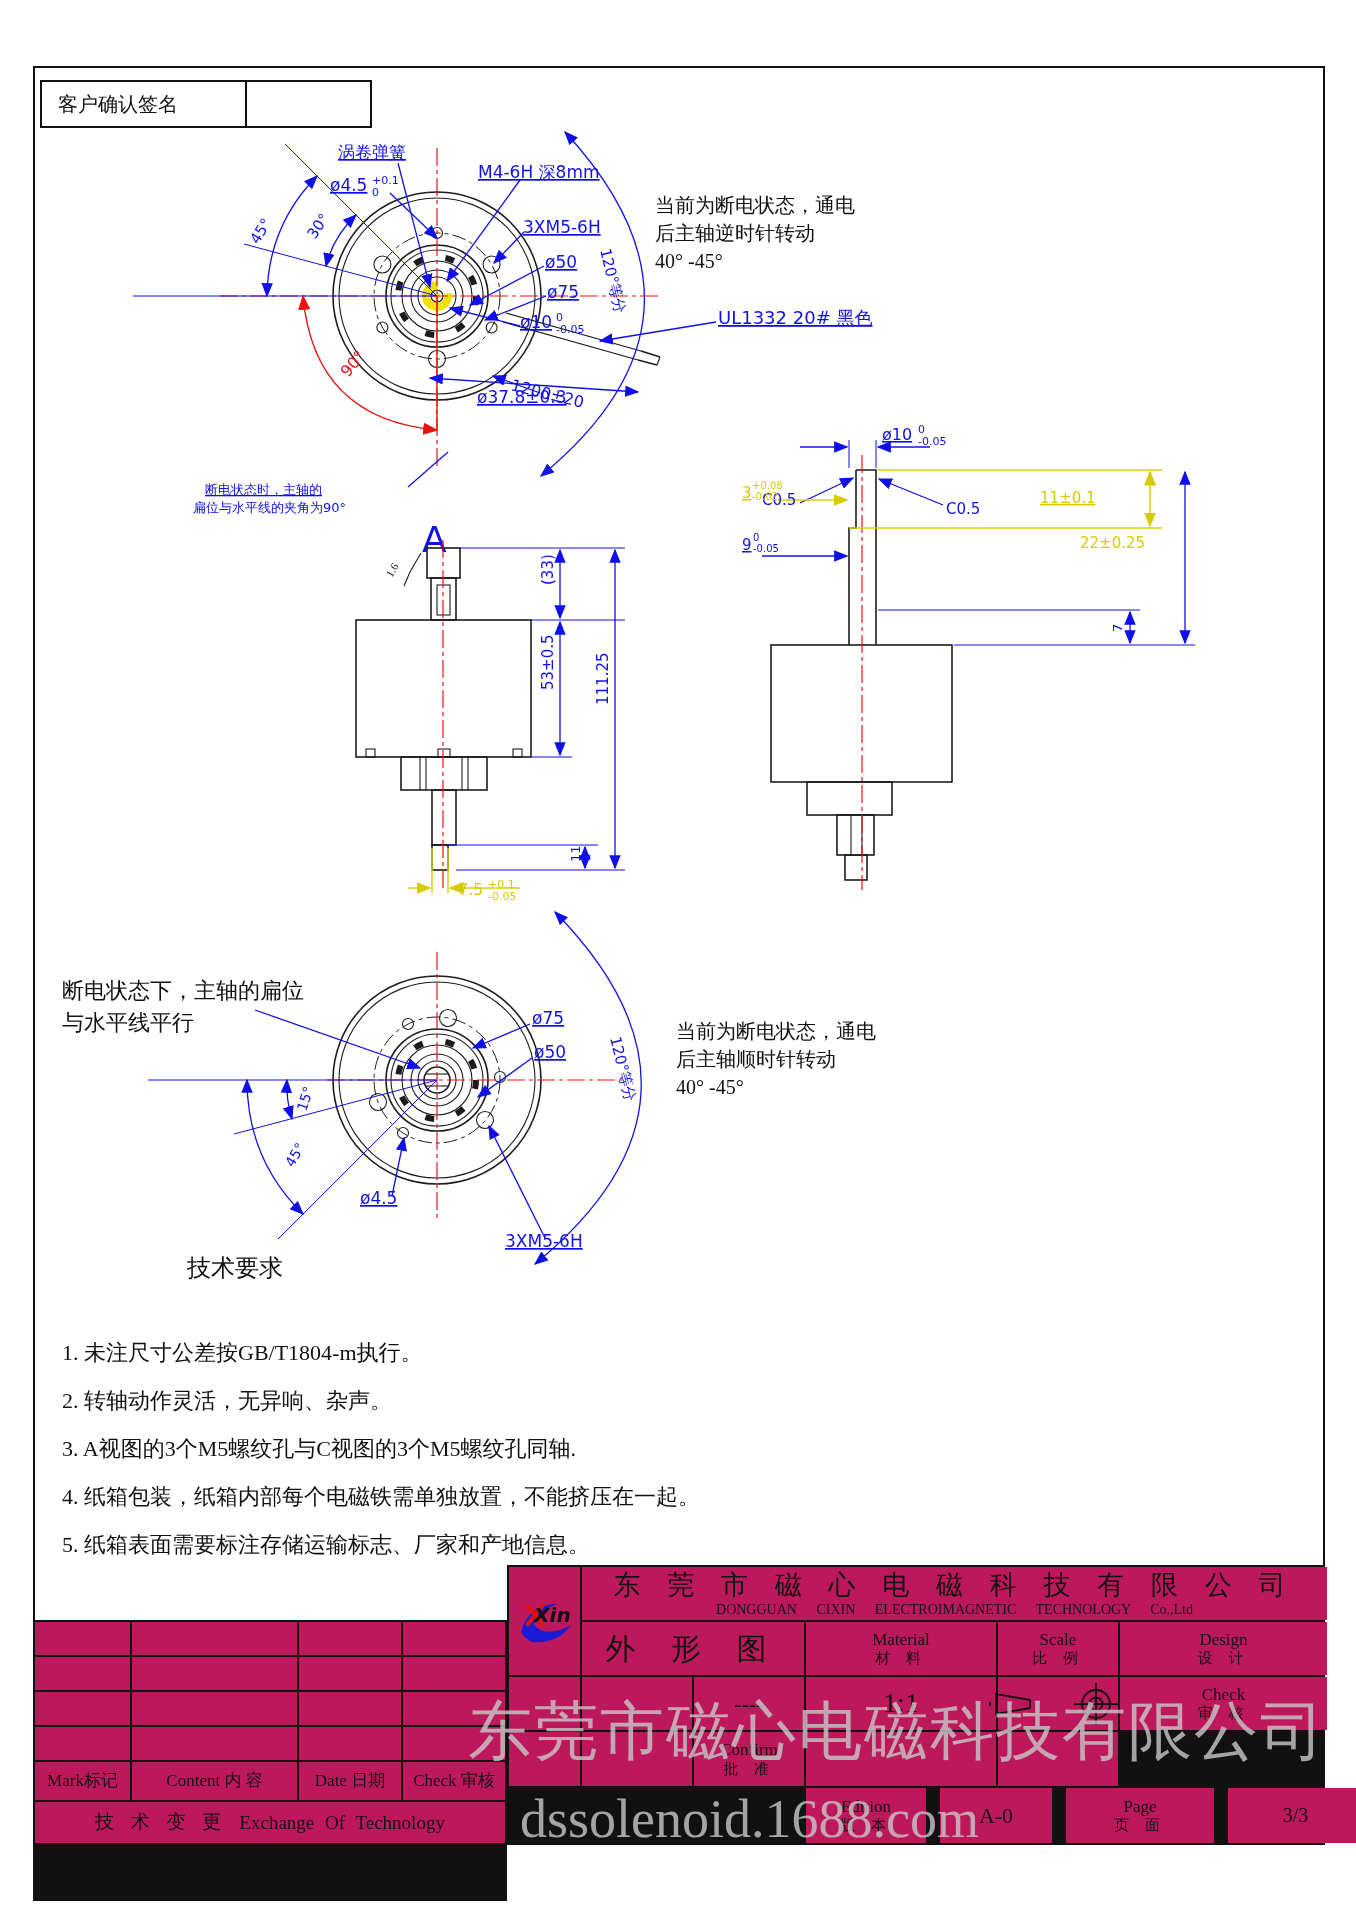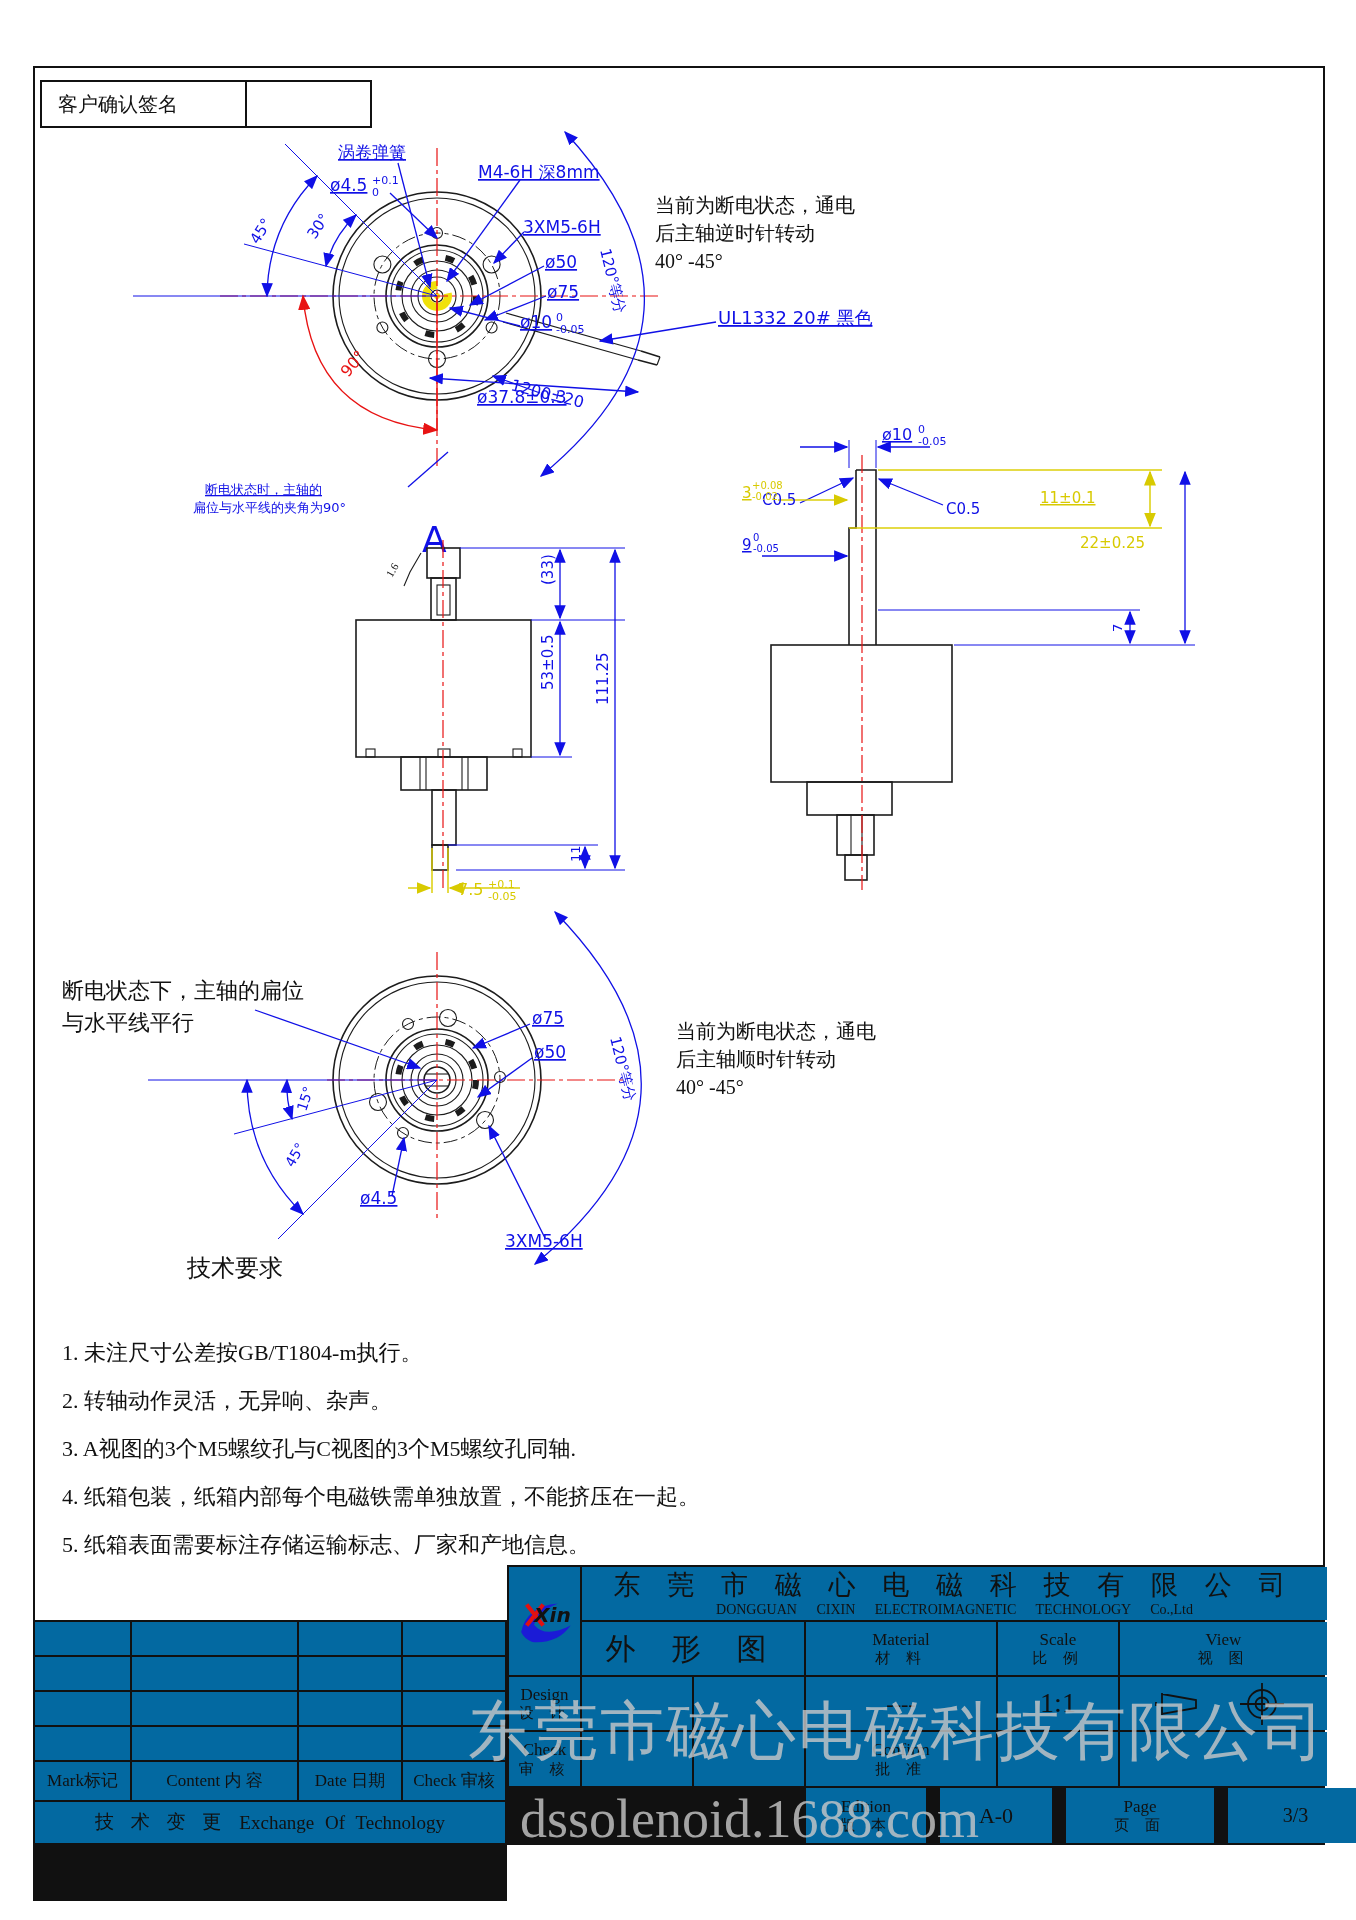--- a/index.html
+++ b/index.html
@@ -25,21 +25,21 @@
   .bc{stroke:#1c1c1c;fill:none;stroke-width:1px;stroke-dasharray:14 4 4 4;}
   .yl{stroke:#ddcf08;fill:none;stroke-width:1.5px;}
   text.tb{fill:#1010e6;}
   text.tk{fill:#111;font-family:"Liberation Serif",serif;}
   text.tr{fill:#e81313;}
   text.ty{fill:#d8ca00;}
   .und{text-decoration:underline;}
   
   .gridtbl{position:absolute;background:#111;border:2px solid #111;box-sizing:border-box;
            display:grid;gap:2px;z-index:10;}
-  .gridtbl .cell{background:#0369a1;display:flex;align-items:center;justify-content:center;
+  .gridtbl .cell{background:#be185d;display:flex;align-items:center;justify-content:center;
            flex-direction:column;color:#111;overflow:hidden;}
   .en{font-size:17px;font-family:"Liberation Serif",serif;line-height:1.15;}
   .cn{font-size:15px;font-family:"Liberation Serif",serif;line-height:1.2;letter-spacing:6px;}
   .wm{position:absolute;z-index:30;color:#c9c9c9;opacity:.8;pointer-events:none;
       font-family:"Liberation Serif",serif;white-space:nowrap;}
 </style>
 </head>
 <body>
 
 <div id="sheet">
@@ -348,24 +348,20 @@
 
     <div class="cell cn" style="grid-column:2/4;font-size:30px;letter-spacing:14px;">外 形 图</div>
     <div class="cell">
       <div class="en">Material</div>
       <div class="cn">材 料</div>
     </div>
     <div class="cell">
       <div class="en">Scale</div>
       <div class="cn">比 例</div>
     </div>
-    <div class="cell">
-      <div class="en">View</div>
-      <div class="cn">视 图</div>
-    </div>
 
     <div class="cell">
       <div class="en">Design</div>
       <div class="cn">设 计</div>
     </div>
     <div class="cell"></div>
     <div class="cell"></div>
     <div class="cell en" style="font-size:22px;">----</div>
     <div class="cell en" style="font-size:28px;">1:1</div>
     <div class="cell">

